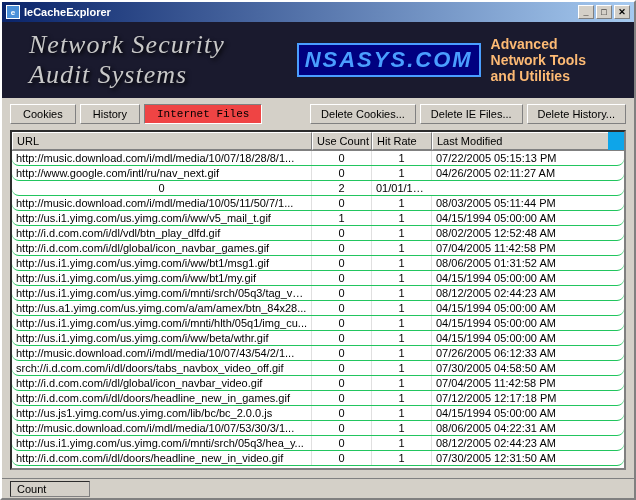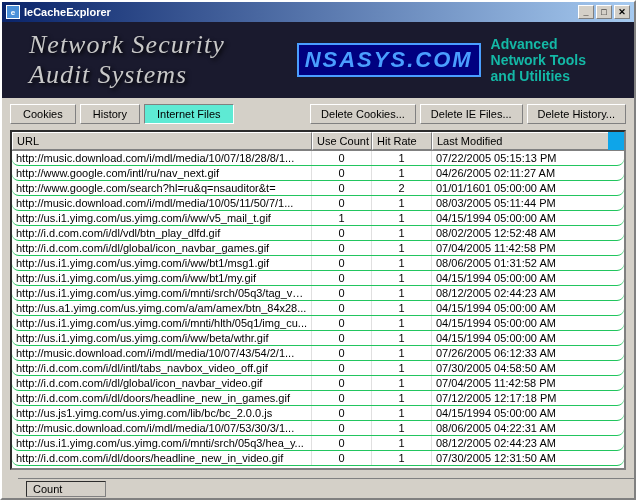--- a/index.html
+++ b/index.html
@@ -112,21 +112,21 @@
       color: #4a9eff;
       background: #000080;
       padding: 2px 6px;
       border: 2px solid #4a9eff;
       letter-spacing: 2px;
     }
 
     .banner-subtitle {
       font-size: 14px;
       font-weight: bold;
-      color: #14b8a6;
+      color: #fdba74;
       font-family: Arial, sans-serif;
     }
 
     
     .toolbar {
       display: flex;
       align-items: center;
       padding: 6px 8px;
       gap: 4px;
       flex-shrink: 0;
@@ -144,21 +144,22 @@
       font-size: 11px;
       cursor: pointer;
       font-family: Arial, sans-serif;
     }
 
     .toolbar-btn.active {
       border-top-color: #808080;
       border-left-color: #808080;
       border-right-color: #fff;
       border-bottom-color: #fff;
-      background: #5eead4;
+      background: #ef4444;
+      font-family: Liberation Mono, monospace;
     }
 
     .toolbar-spacer {
       flex: 1;
     }
 
     .toolbar-btn-action {
       padding: 3px 10px;
       background: #d4d0c8;
       border: 1px solid;
@@ -257,21 +258,20 @@
 
     
     .status-bar {
       display: flex;
       padding: 2px 8px;
       background: #d4d0c8;
       border-top: 1px solid #808080;
       flex-shrink: 0;
       height: 20px;
       align-items: center;
-      margin-left: 16px;
     }
 
     .status-panel {
       border: 1px inset #808080;
       padding: 1px 6px;
       font-size: 11px;
       min-width: 80px;
       height: 16px;
       display: flex;
       align-items: center;
@@ -326,21 +326,20 @@
           <div class="table-cell" style="text-align: center;">1</div>
           <div class="table-cell">07/22/2005 05:15:13 PM</div>
         </div>
         <div class="table-row">
           <div class="table-cell">http://www.google.com/intl/ru/nav_next.gif</div>
           <div class="table-cell" style="text-align: center;">0</div>
           <div class="table-cell" style="text-align: center;">1</div>
           <div class="table-cell">04/26/2005 02:11:27 AM</div>
         </div>
         <div class="table-row">
-          <div class="table-cell">http://www.google.com/search?hl=ru&amp;q=nsauditor&amp;t=</div>
           <div class="table-cell" style="text-align: center;">0</div>
           <div class="table-cell" style="text-align: center;">2</div>
           <div class="table-cell">01/01/1601 05:00:00 AM</div>
         </div>
         <div class="table-row">
           <div class="table-cell">http://music.download.com/i/mdl/media/10/05/11/50/7/1...</div>
           <div class="table-cell" style="text-align: center;">0</div>
           <div class="table-cell" style="text-align: center;">1</div>
           <div class="table-cell">08/03/2005 05:11:44 PM</div>
         </div>
@@ -398,21 +397,21 @@
           <div class="table-cell" style="text-align: center;">1</div>
           <div class="table-cell">04/15/1994 05:00:00 AM</div>
         </div>
         <div class="table-row">
           <div class="table-cell">http://music.download.com/i/mdl/media/10/07/43/54/2/1...</div>
           <div class="table-cell" style="text-align: center;">0</div>
           <div class="table-cell" style="text-align: center;">1</div>
           <div class="table-cell">07/26/2005 06:12:33 AM</div>
         </div>
         <div class="table-row">
-          <div class="table-cell">http://i.d.com.com/i/dl/intl/tabs_navbox_video_off.gif</div>
+          <div class="table-cell">srch://i.d.com.com/i/dl/doors/tabs_navbox_video_off.gif</div>
           <div class="table-cell" style="text-align: center;">0</div>
           <div class="table-cell" style="text-align: center;">1</div>
           <div class="table-cell">07/30/2005 04:58:50 AM</div>
         </div>
         <div class="table-row">
           <div class="table-cell">http://i.d.com.com/i/dl/global/icon_navbar_video.gif</div>
           <div class="table-cell" style="text-align: center;">0</div>
           <div class="table-cell" style="text-align: center;">1</div>
           <div class="table-cell">07/04/2005 11:42:58 PM</div>
         </div>

